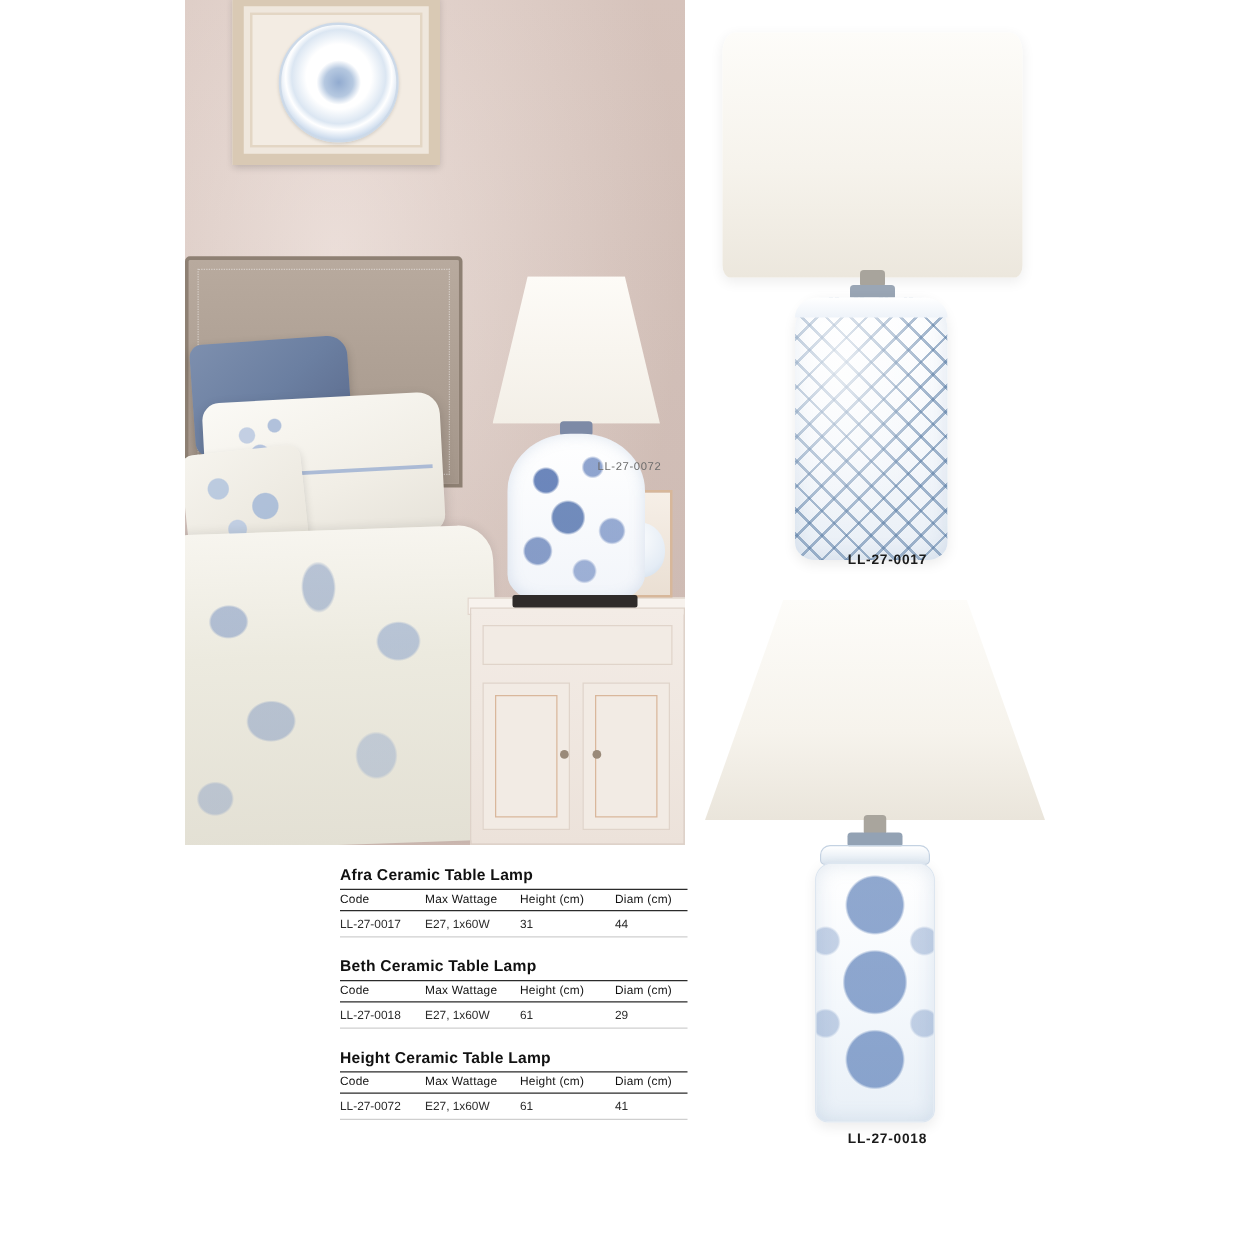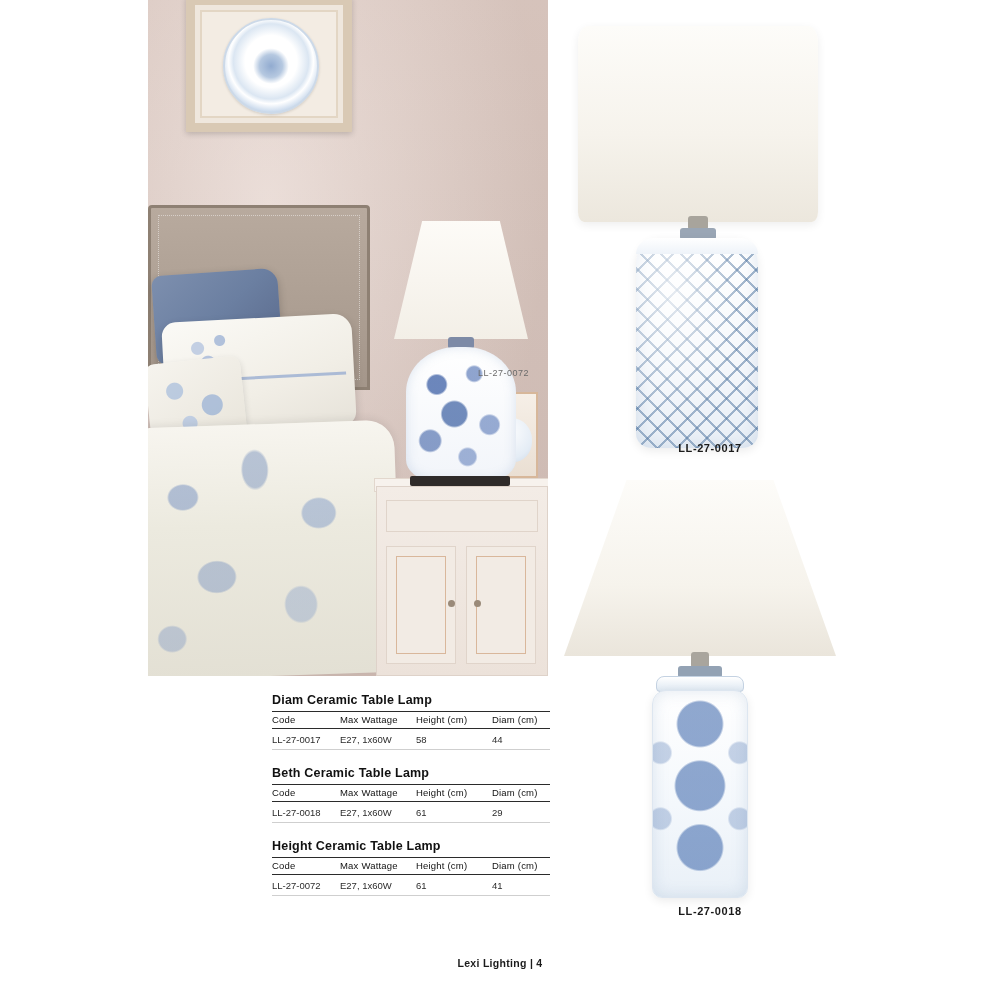--- a/index.html
+++ b/index.html
@@ -607,35 +607,35 @@
     <div class="finial-2"></div>
     <div class="neck-2"></div>
     <div class="jar-2-lid"></div>
     <div class="jar-2"></div>
   </div>
   <div class="caption-2">LL-27-0018</div>
 
   <div class="specs">
 
     <div class="spec-block">
-      <div class="spec-title">Diam Ceramic Table Lamp</div>
+      <div class="spec-title">Afra Ceramic Table Lamp</div>
       <table class="spec">
         <thead>
           <tr>
             <th class="col-code">Code</th>
             <th class="col-watt">Max Wattage</th>
             <th class="col-height">Height (cm)</th>
             <th class="col-diam">Diam (cm)</th>
           </tr>
         </thead>
         <tbody>
           <tr>
             <td>LL-27-0017</td>
             <td>E27, 1x60W</td>
-            <td>58</td>
+            <td>31</td>
             <td>44</td>
           </tr>
         </tbody>
       </table>
     </div>
 
     <div class="spec-block">
       <div class="spec-title">Beth Ceramic Table Lamp</div>
       <table class="spec">
         <thead>
@@ -674,15 +674,14 @@
             <td>E27, 1x60W</td>
             <td>61</td>
             <td>41</td>
           </tr>
         </tbody>
       </table>
     </div>
 
   </div>
 
-  <div class="footer">Lexi Lighting | 4</div>
 
 </div>
 
 </body></html>

